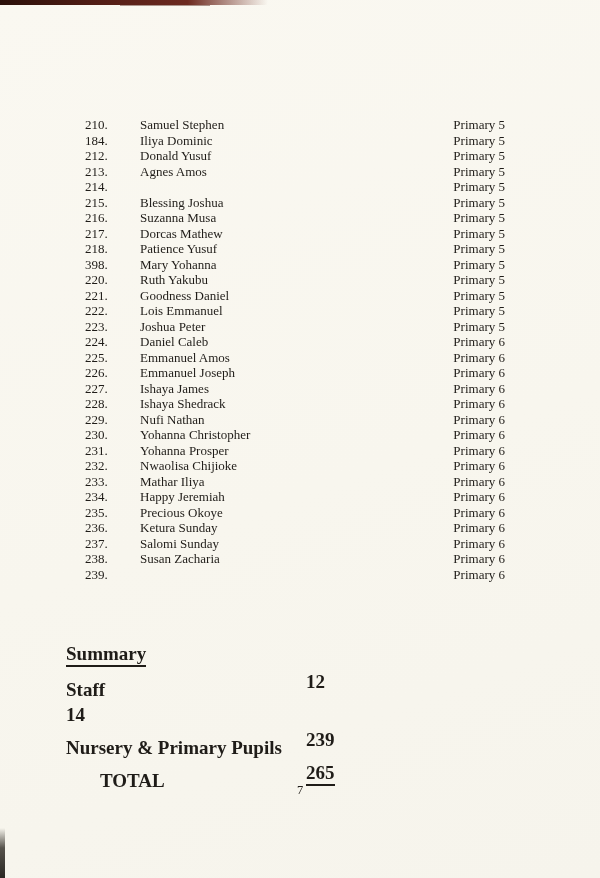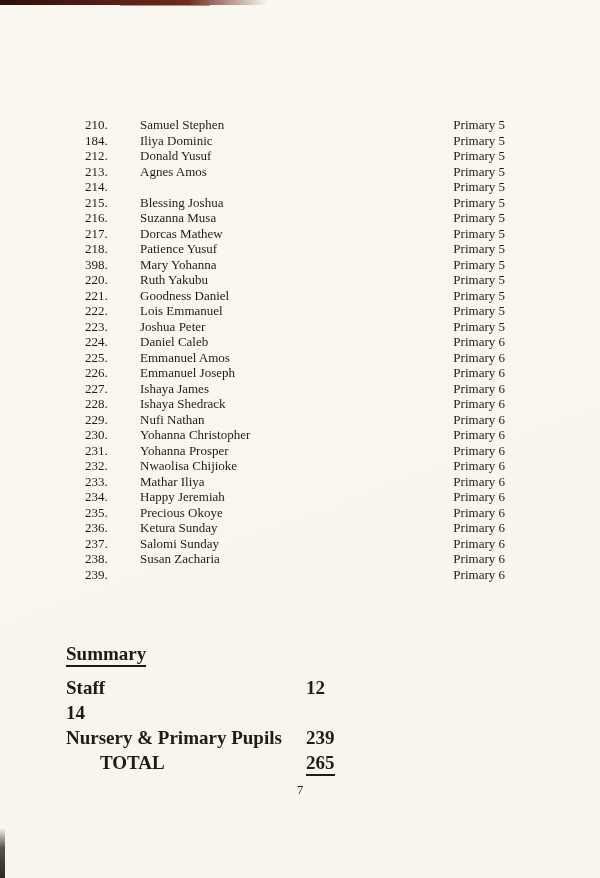--- a/index.html
+++ b/index.html
@@ -58,29 +58,29 @@
     position: absolute;
     left: 66px; top: 642px;
     width: 400px;
     font-weight: bold;
     font-size: 19px;
   }
   .summary-heading {
     display: inline-block;
     line-height: 23px;
     border-bottom: 2px solid #1f1c18;
-    margin-bottom: 8px;
+    margin-bottom: 2px;
   }
   .summary-row {
     display: grid;
     grid-template-columns: 240px 1fr;
     line-height: 25px;
     white-space: nowrap;
   }
-  .summary-row .summary-label { overflow: visible; }
+  .summary-row .summary-label { overflow: visible; margin-top: 8px; }
   .summary-total-label { padding-left: 34px; }
   .summary-total-value {
     display: inline-block;
     line-height: 22px;
     border-bottom: 2px solid #1f1c18;
   }
 
   .page-number {
     position: absolute;
     left: 0; top: 783px;

